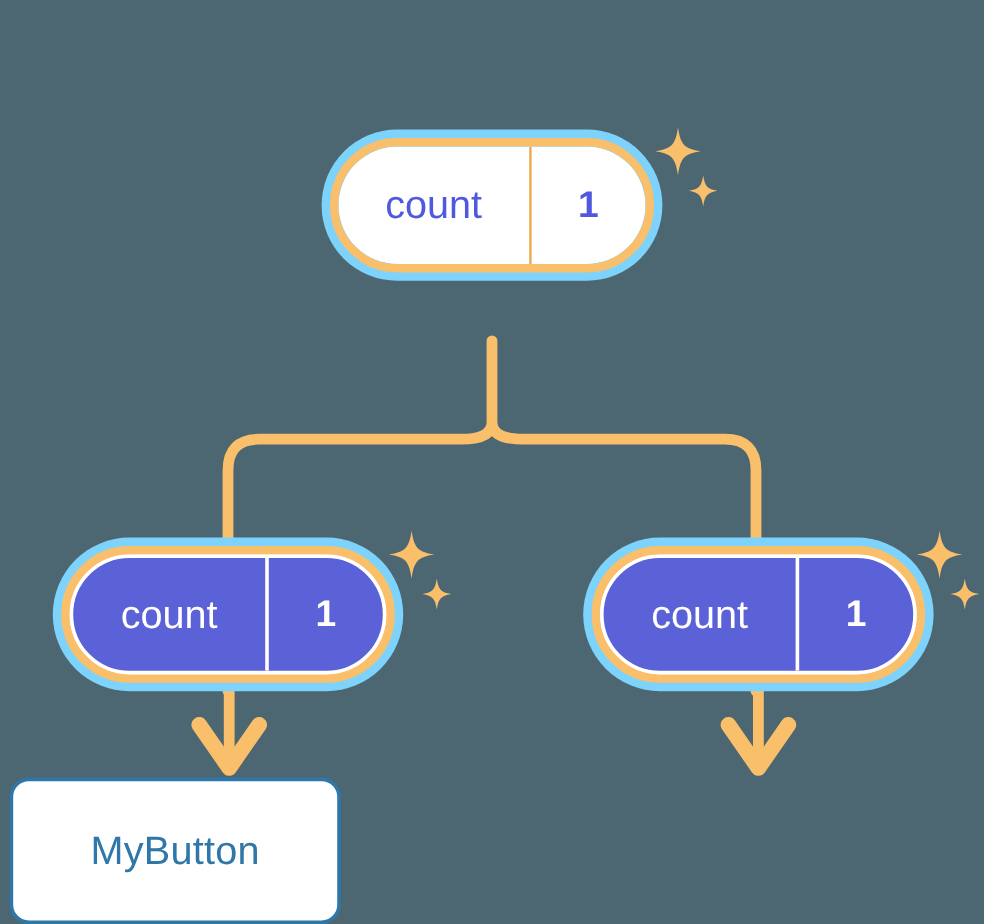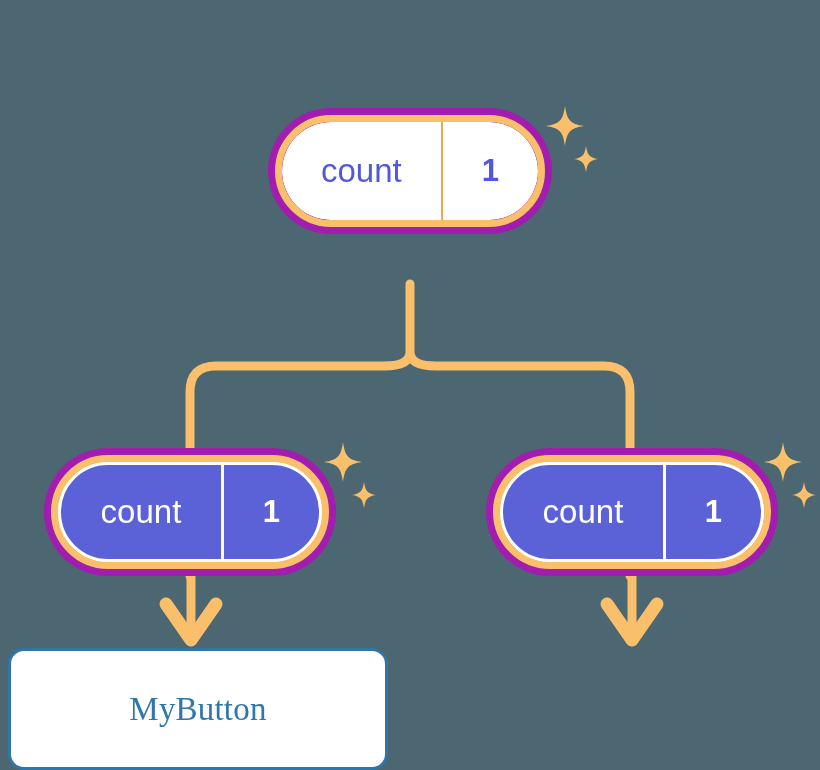--- a/index.html
+++ b/index.html
@@ -59,35 +59,34 @@
   .card-button {
     height: 122px;
     border-radius: 16px;
     display: flex;
     align-items: center;
     justify-content: center;
   }
   #card-button-left {
     left: 8px;
     top: 648px;
-    width: 380px;
-    font-family: Liberation Serif, serif;
+    width: 276px;
   }
   .card-button .card-title {
     font-size: 33px;
   }
 
   
   .pill {
     position: absolute;
     box-sizing: border-box;
     z-index: 4;
     border-radius: 999px;
     
-    background: #a21caf;
+    background: #7dd3fc;
     padding: 7px;
   }
   .pill-ring {
     box-sizing: border-box;
     width: 100%;
     height: 100%;
     border-radius: 999px;
     border: 7px solid #f9bf6a;
     background: transparent;
     display: flex;

